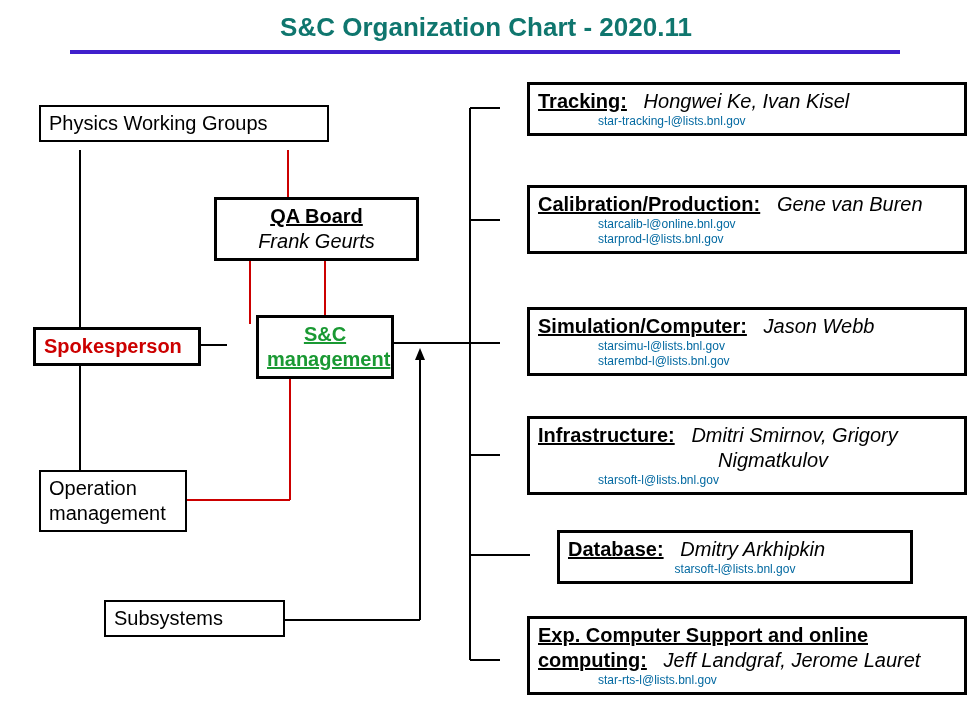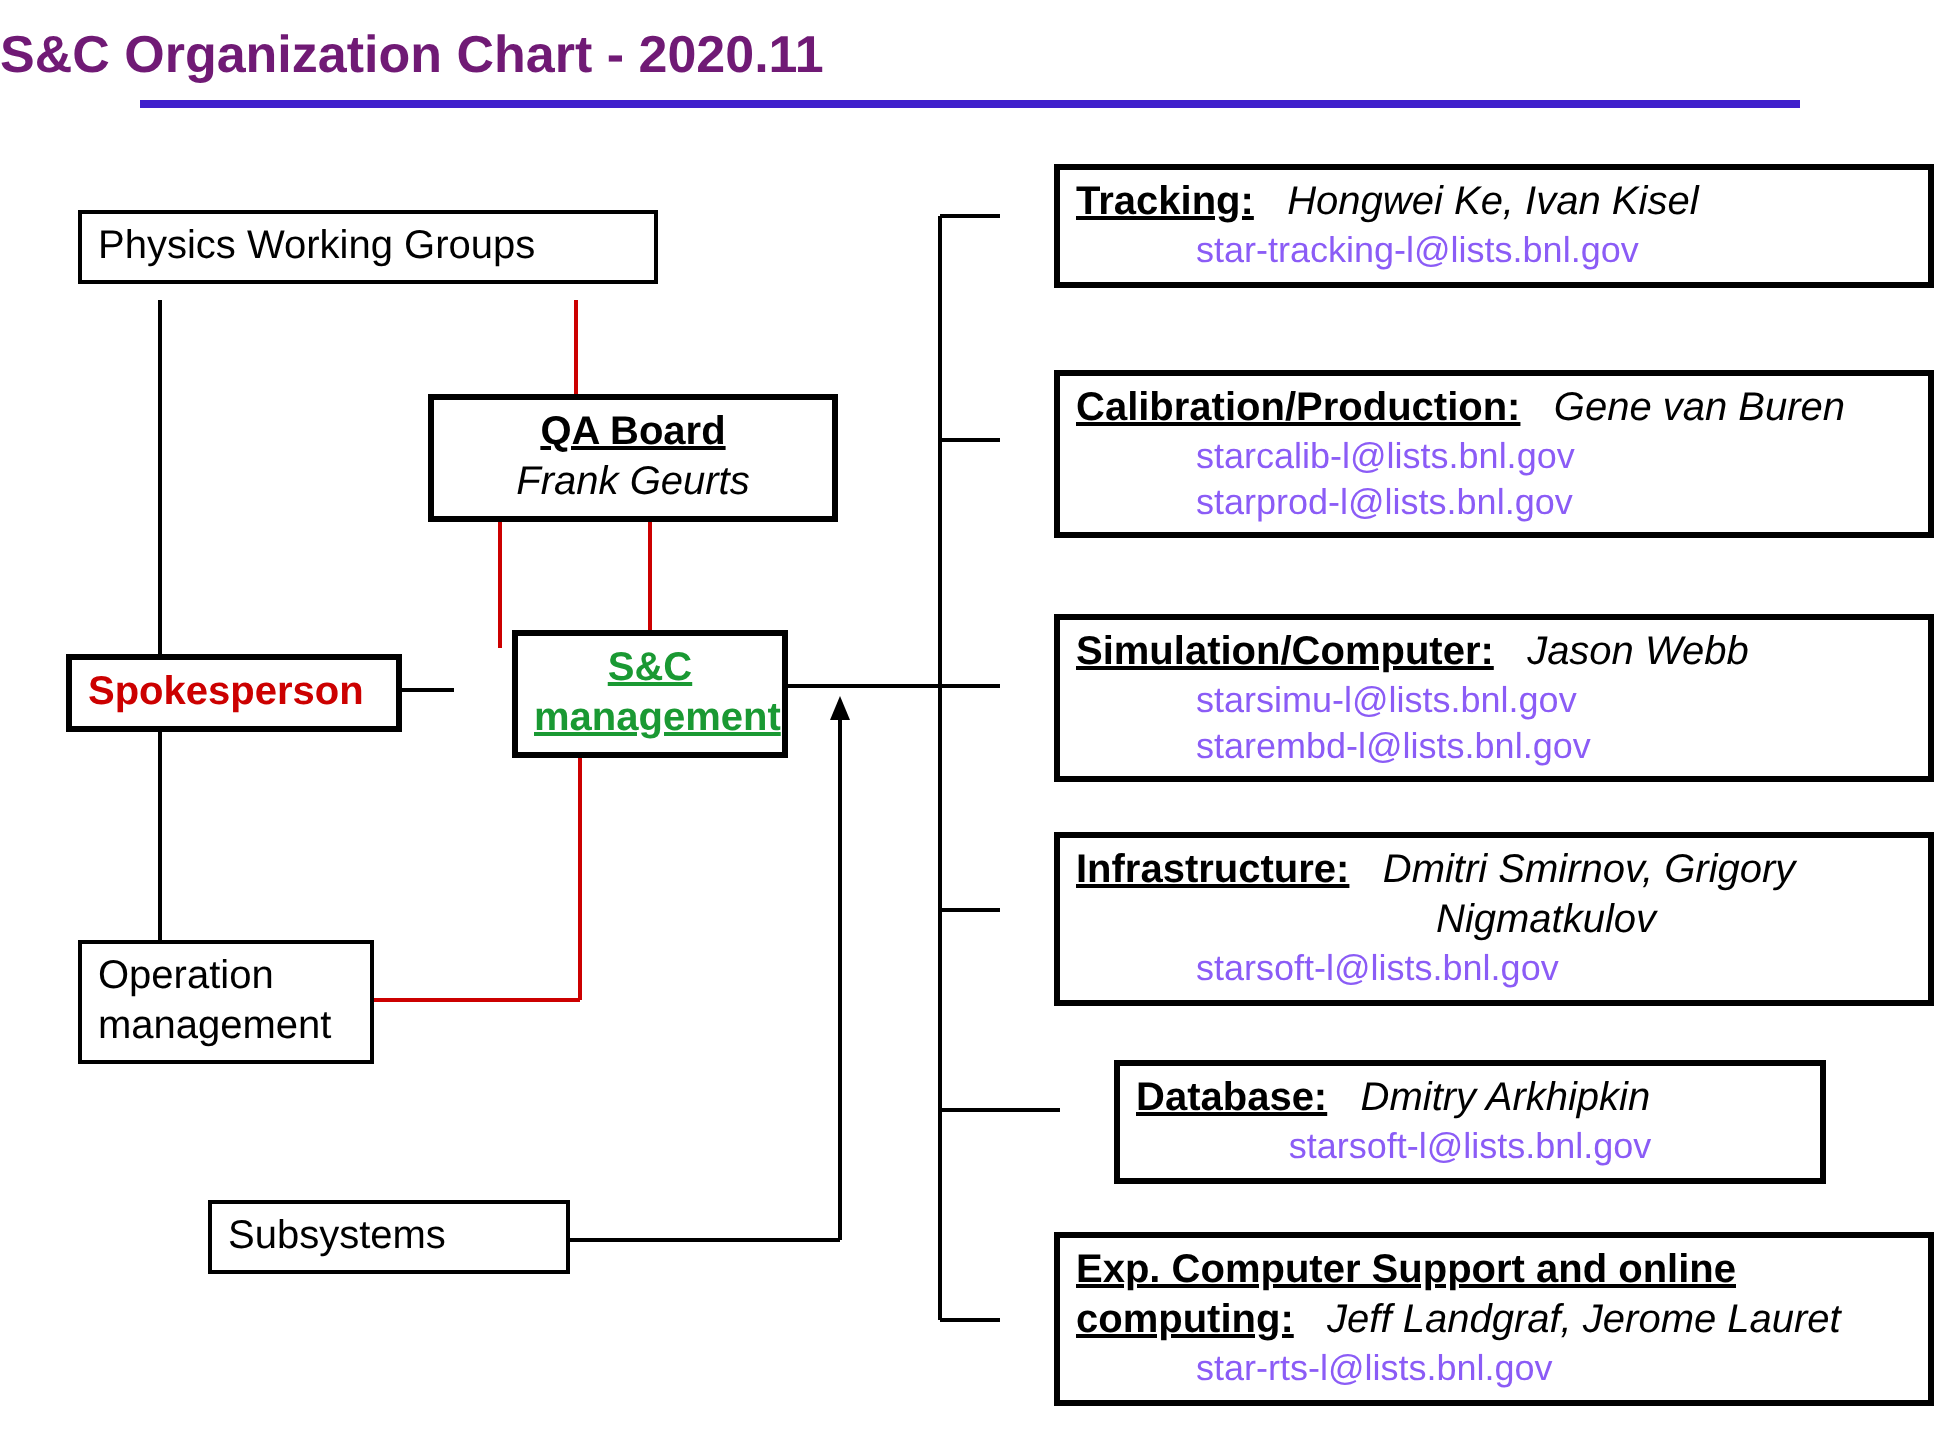--- a/index.html
+++ b/index.html
@@ -10,23 +10,24 @@
     height: 721px;
     font-family: Arial, Helvetica, sans-serif;
     position: relative;
     background: #fff;
   }
   .title {
     position: absolute;
     top: 12px;
     left: 0;
     width: 100%;
+    text-align: center;
     font-size: 26px;
     font-weight: bold;
-    color: #701a75;
+    color: #0f766e;
   }
   .title-underline {
     position: absolute;
     top: 50px;
     left: 70px;
     width: 830px;
     height: 4px;
     background: #4020cc;
   }
   .box {
@@ -37,22 +38,22 @@
     font-size: 20px;
     line-height: 1.25;
     margin-left: 29px;
   }
   .box.thick { border-width: 3px; }
   .label-bold-underline { font-weight: bold; text-decoration: underline; }
   .italic { font-style: italic; }
   .red { color: #cc0000; font-weight: bold; }
   .green { color: #1a9933; font-weight: bold; text-decoration: underline; }
   .email {
-    color: #8b5cf6;
-    font-size: 18px;
+    color: #0369a1;
+    font-size: 12px;
     display: block;
     text-align: left;
     padding-left: 60px;
   }
   .email.center { padding-left: 0; text-align: center; }
   svg.connectors {
     position: absolute;
     top: 0; left: 0;
     width: 972px; height: 721px;
     pointer-events: none;
@@ -125,21 +126,21 @@
 
 <div class="box thick right-box" style="top:82px; left:498px;">
   <span class="label-bold-underline">Tracking:</span>&nbsp;&nbsp;
   <span class="italic">Hongwei Ke, Ivan Kisel</span>
   <span class="email">star-tracking-l@lists.bnl.gov</span>
 </div>
 
 <div class="box thick right-box" style="top:185px; left:498px;">
   <span class="label-bold-underline">Calibration/Production:</span>&nbsp;&nbsp;
   <span class="italic">Gene van Buren</span>
-  <span class="email">starcalib-l@lists.bnl.gov</span>
+  <span class="email">starcalib-l@online.bnl.gov</span>
   <span class="email">starprod-l@lists.bnl.gov</span>
 </div>
 
 <div class="box thick right-box" style="top:307px; left:498px;">
   <span class="label-bold-underline">Simulation/Computer:</span>&nbsp;&nbsp;
   <span class="italic">Jason Webb</span>
   <span class="email">starsimu-l@lists.bnl.gov</span>
   <span class="email">starembd-l@lists.bnl.gov</span>
 </div>
 

